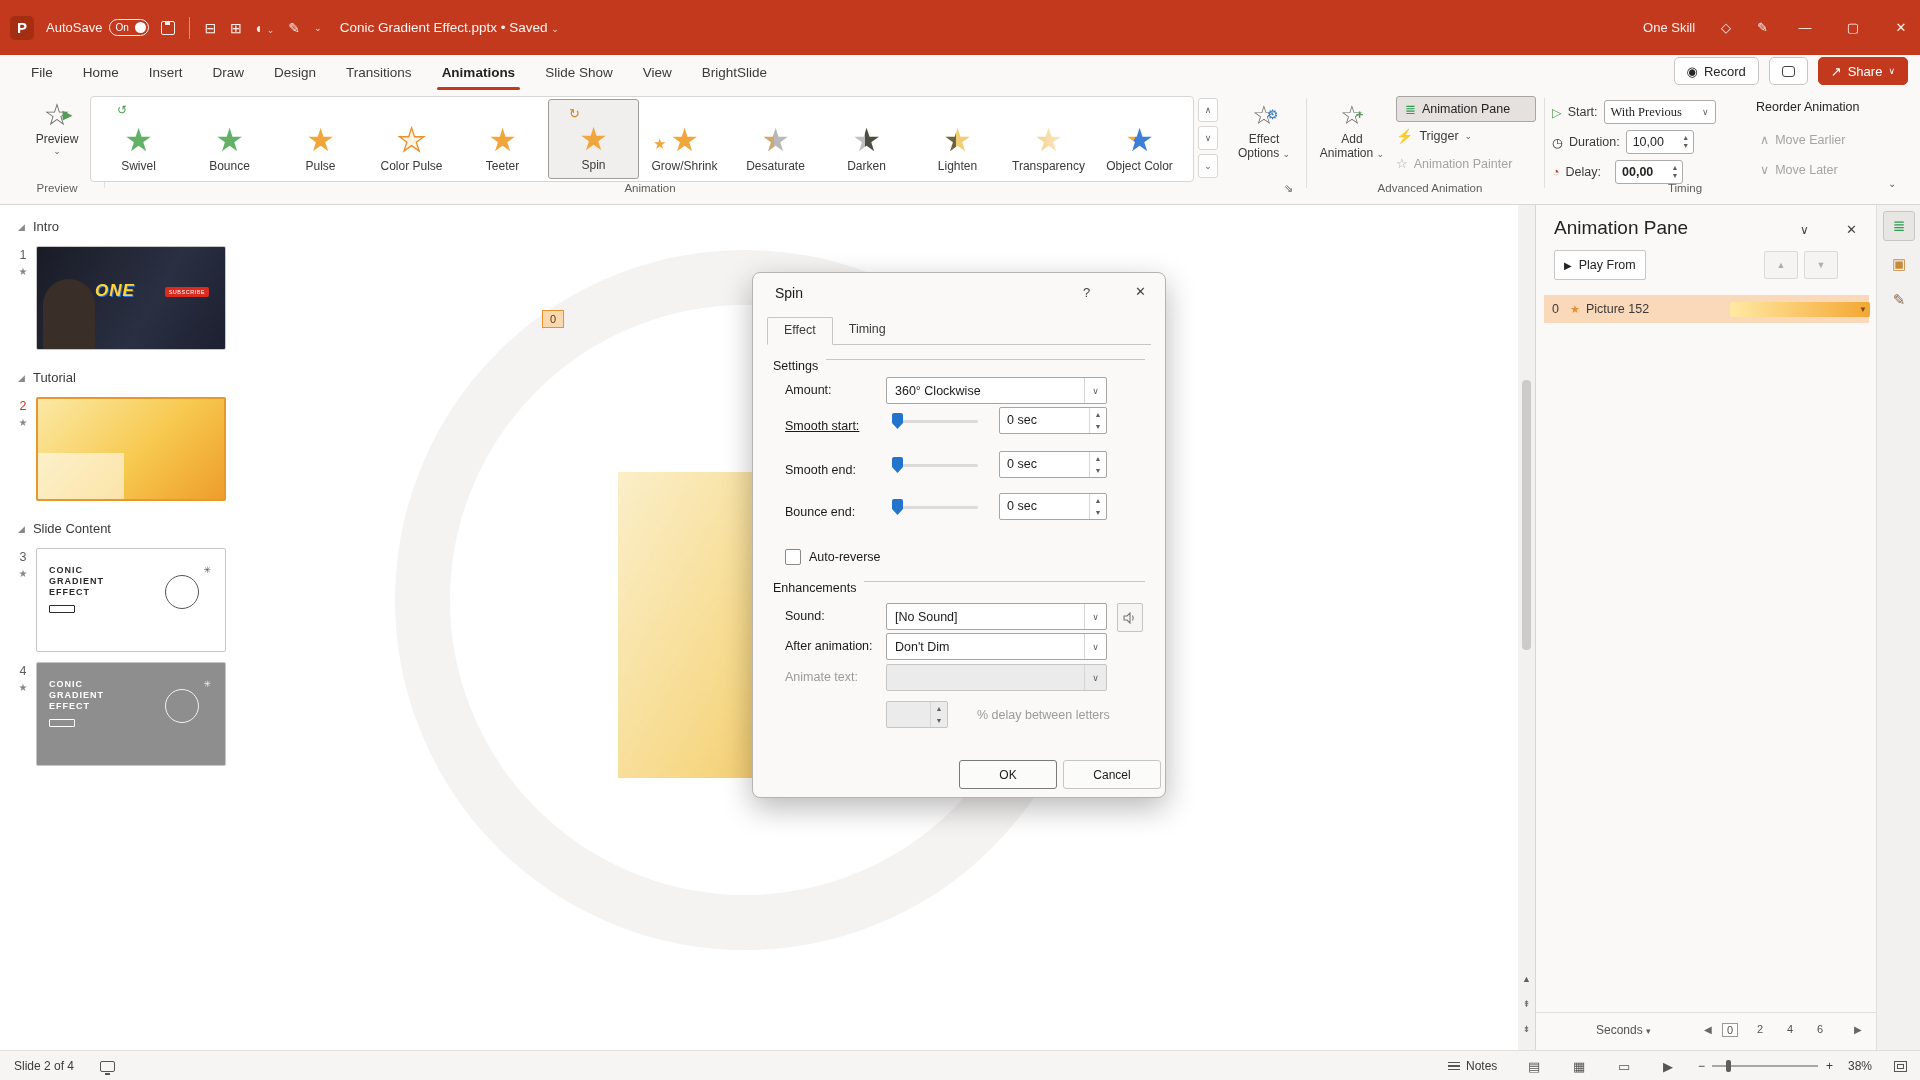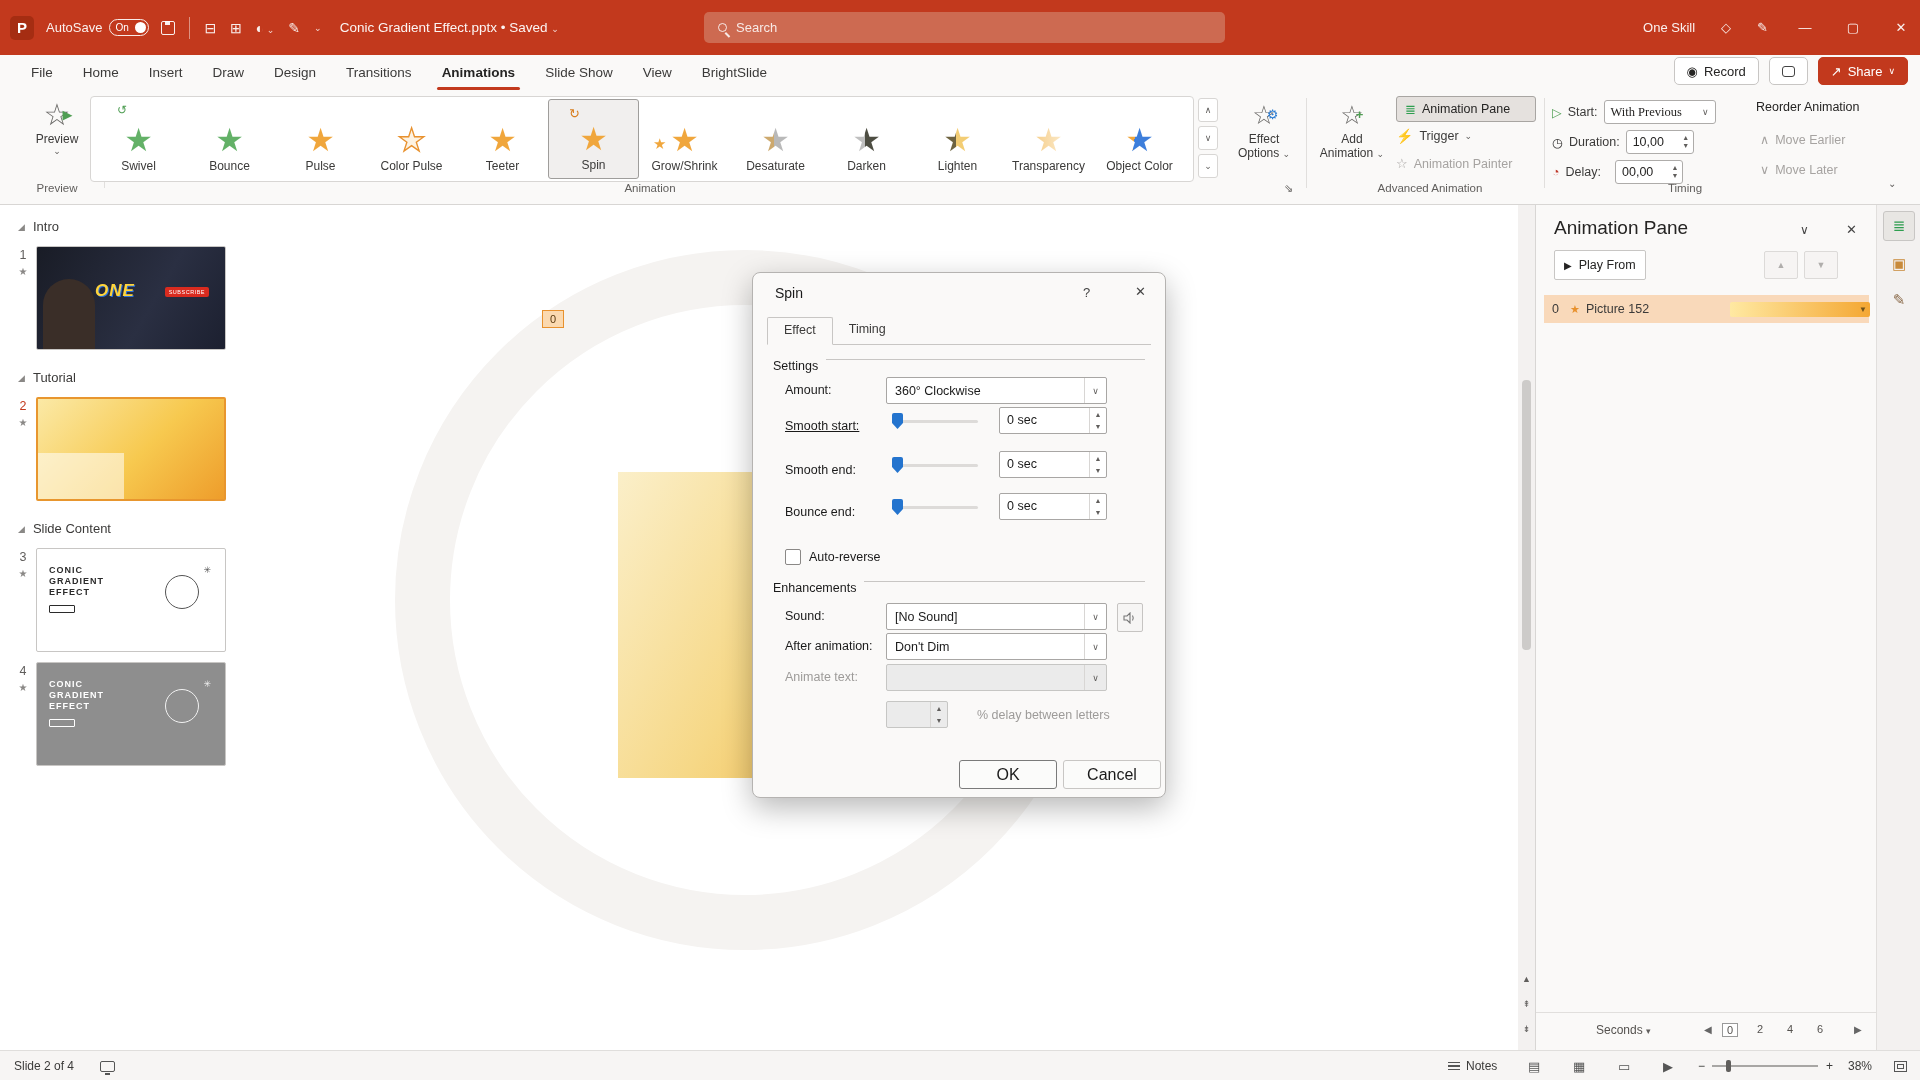--- a/index.html
+++ b/index.html
@@ -126,21 +126,21 @@
   .valbox { position:absolute; width:108px; height:27px; background:#fff; border:1px solid #a8a6a4; border-radius:2px; display:flex; }
   .valbox .vtext { flex:1; padding:5px 7px; }
   .valbox .spincol { width:17px; border-left:1px solid #d8d6d4; display:flex; flex-direction:column; }
   .valbox .spincol div { flex:1; font-size:7px; color:#605e5c; display:flex; align-items:center; justify-content:center; }
   .dcombo { position:absolute; height:27px; background:#fff; border:1px solid #a8a6a4; border-radius:2px; display:flex; align-items:center;gap:8px; }
   .dcombo .ctext { flex:1; padding:0 8px; white-space:nowrap; overflow:hidden; }
   .dcombo .carrow { width:22px; height:100%; border-left:1px solid #d8d6d4; font-size:9px; color:#605e5c; display:flex; align-items:center; justify-content:center; }
   .dcombo.disabled { background:#ebebeb; border-color:#c6c6c4; }
   .checkbox { position:absolute; width:16px; height:16px; border:1px solid #8a8886; border-radius:2px; background:#fff; }
   .disabled-text { color:#9d9b99 !important; }
-  .dlg-btn { position:absolute; width:98px; height:29px; border-radius:3px; background:#fbfbfa; font-size:16px; display:flex; align-items:center; justify-content:center; }
+  .dlg-btn { position:absolute; width:98px; height:29px; border-radius:3px; background:#fbfbfa; font-size:12px; display:flex; align-items:center; justify-content:center; }
   .speakerbtn { position:absolute; width:26px; height:29px; border:1px solid #c6c4c2; border-radius:2px; background:#f6f5f4; display:flex; align-items:center; justify-content:center; }
 
   
   .animpane { position:absolute; left:1535px; top:205px; width:341px; height:845px; background:#faf9f8; border-left:1px solid #d8d6d4; }
   .ap-title { position:absolute; left:18px; top:12px; font-size:19px; color:#252423; }
   .ap-collapse { position:absolute; left:264px; top:18px; font-size:12px; color:#444; }
   .ap-close { position:absolute; left:310px; top:17px; font-size:13px; color:#444; }
   .playfrom { position:absolute; left:18px; top:45px; width:92px; height:30px; background:#fff; border:1px solid #c8c6c4; border-radius:2px; display:flex; align-items:center; gap:7px; padding:0 9px; font-size:12.5px; color:#252423; }
   .ap-updown { position:absolute; top:46px; width:34px; height:28px; background:#f6f4f3; border:1px solid #dcdad8; border-radius:2px; font-size:9px; color:#b0aeac; display:flex; align-items:center; justify-content:center; }
   .ap-row { position:absolute; left:8px; top:90px; width:325px; height:28px; background:#f9d9ba; display:flex; align-items:center; font-size:12.5px; color:#3b3a39; }
@@ -187,24 +187,20 @@
         <span class="floppy"></span>
         <span class="sep"></span>
         <span>⊟</span>
         <span>⊞</span>
         <span>◐<span class="chev" style="color:rgba(255,255,255,.8)"> ⌄</span></span>
         <span>✎</span>
         <span class="chev" style="color:rgba(255,255,255,.8)">⌄</span>
       </div>
       <div class="fname"><span>Conic Gradient Effect.pptx • Saved</span> <span class="chev" style="color:rgba(255,255,255,.8)">⌄</span></div>
     </div>
-    <div class="searchpill">
-      <span class="mag"></span>
-      <span>Search</span>
-    </div>
     <div class="tb-right">
       <span>One Skill</span>
       <span>◇</span>
       <span>✎</span>
       <span class="winbtn">—</span>
       <span class="winbtn">▢</span>
       <span class="winbtn">✕</span>
     </div>
   </div>
 
@@ -340,21 +336,21 @@
           <span class="spinner">
             <span>▲</span>
             <span>▼</span>
           </span>
         </div>
     </div>
     <div class="timing-row" style="left:1552px; top:70px;">
       <span style="color:#c0392b;">◔</span>
       <span>Delay:</span>
       <div class="spinbox" style="width:68px; margin-left:8px;">
-          <span style="flex:1; padding:0 6px;">00,00</span>
+          <span style="flex:1; padding:0 6px;font-weight:bold;">00,00</span>
           <span class="spinner">
             <span>▲</span>
             <span>▼</span>
           </span>
         </div>
     </div>
     <div class="timing-row" style="left:1756px; top:10px; color:#252423;">
       <span>Reorder Animation</span>
     </div>
     <div class="timing-row grayed" style="left:1760px; top:42px;">

